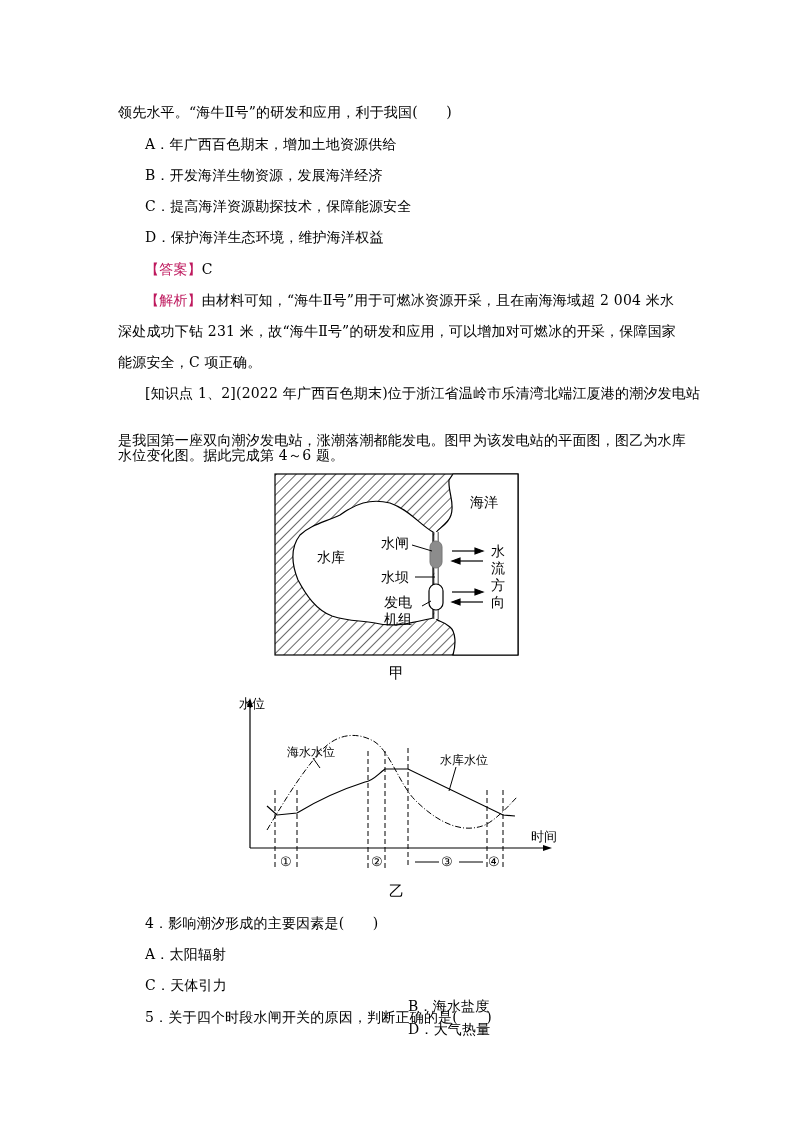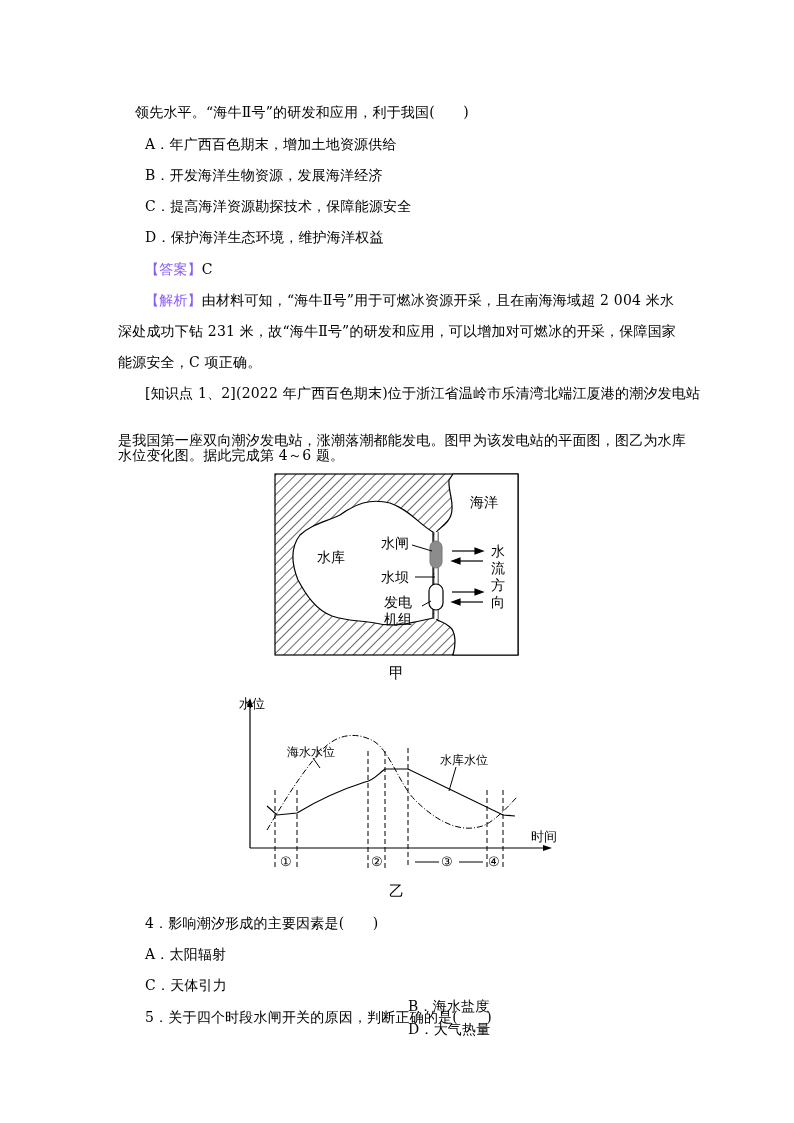--- a/index.html
+++ b/index.html
@@ -1,27 +1,27 @@
 <!DOCTYPE html>
 <html><head>
 <meta charset="utf-8">
 <style>
   html, body { margin: 0; padding: 0; background: #ffffff; }
   body { width: 794px; height: 1123px; position: relative; overflow: hidden;
          font-family: "DejaVu Serif", "Liberation Serif", serif; color: #000; }
   .line { position: absolute; font-size: 14px; line-height: 16px; white-space: nowrap; letter-spacing: 0.2px; }
-  .red { color: #8b5cf6; }
+  .red { color: #be185d; }
   .fig { position: absolute; }
   .caption { position: absolute; font-size: 15px; }
   svg text { font-family: "DejaVu Serif", "Liberation Serif", serif; }
 </style>
 </head>
 <body>
 
-<div class="line" style="left:135px; top:104px;">领先水平。“海牛Ⅱ号”的研发和应用，利于我国(　　)</div>
+<div class="line" style="left:118px; top:104px;">领先水平。“海牛Ⅱ号”的研发和应用，利于我国(　　)</div>
 
 <div class="line" style="left:145px; top:136px;">
   <span>A．</span><span>年广西百色期末，增加土地资源供给</span>
 </div>
 <div class="line" style="left:145px; top:167px;">
   <span>B．</span><span>开发海洋生物资源，发展海洋经济</span>
 </div>
 <div class="line" style="left:145px; top:198px;">
   <span>C．</span><span>提高海洋资源勘探技术，保障能源安全</span>
 </div>

